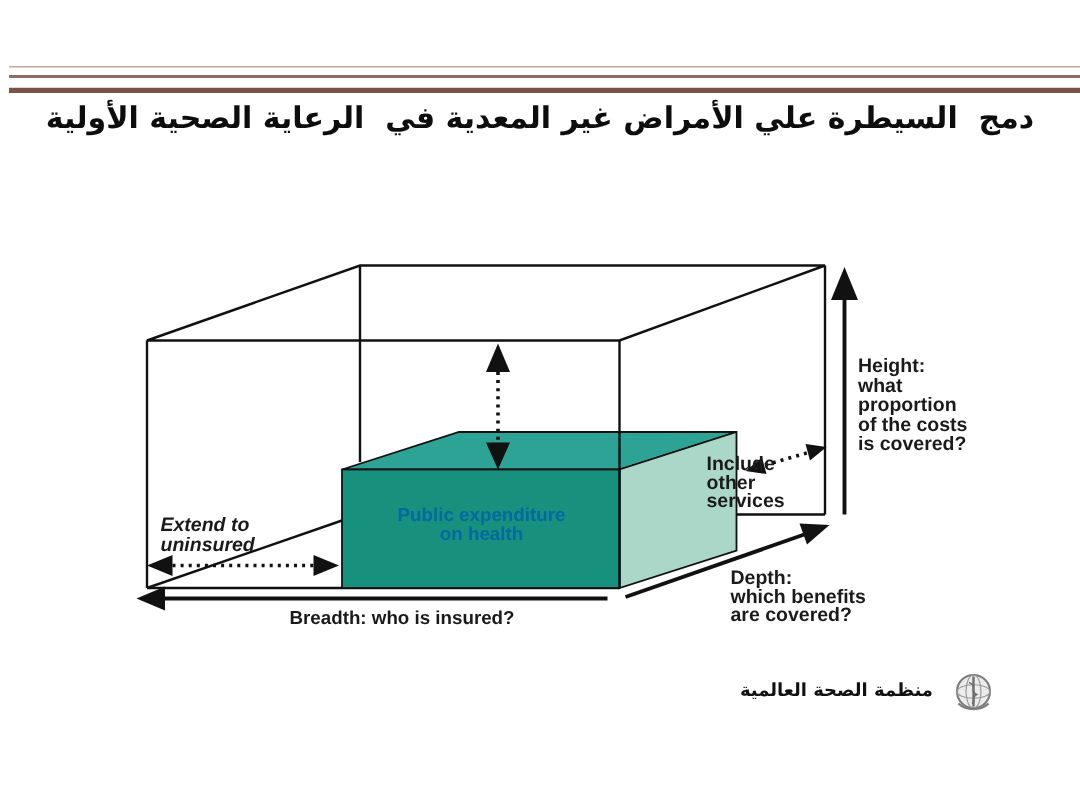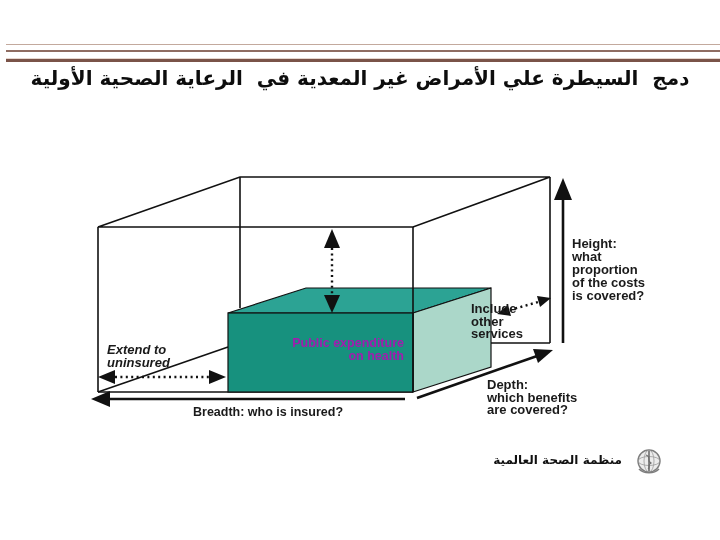--- a/index.html
+++ b/index.html
@@ -27,22 +27,22 @@
   .lbl {
     position:absolute; color:#1a1a1a; font-weight:bold;
     font-size:13px; line-height:12.5px; white-space:pre-line;
   }
   .lbl.big { font-size:12.5px; }
   #lbl-total   { left:280px; top:159px; width:180px; text-align:center; }
   #lbl-reduce  { left:340px; top:259px; }
   #lbl-include { left:471px; top:263px;margin-top:40px; }
   #lbl-height  { left:572px; top:237px; line-height:13px; }
   #lbl-extend  { left:107px; top:344px;font-style:italic; }
-  #lbl-public  { left:238px; top:337px; width:166px; text-align:right;
-                 color:#a21caf; line-height:13px; }
+  #lbl-public  { left:238px; top:337px; width:166px; text-align:center;
+                 color:#0369a1; line-height:13px; }
   #lbl-breadth { left:193px; top:406px; }
   #lbl-depth   { left:487px; top:379px; }
   
   #footer-org {
     position:absolute; top:453px; right:98px; direction:rtl;
     font-family:"DejaVu Sans", sans-serif;
     font-size:12px; font-weight:bold; color:#111;
   }
   #who-logo { position:absolute; left:635px; top:447px; width:28px; height:30px; }
 </style>

